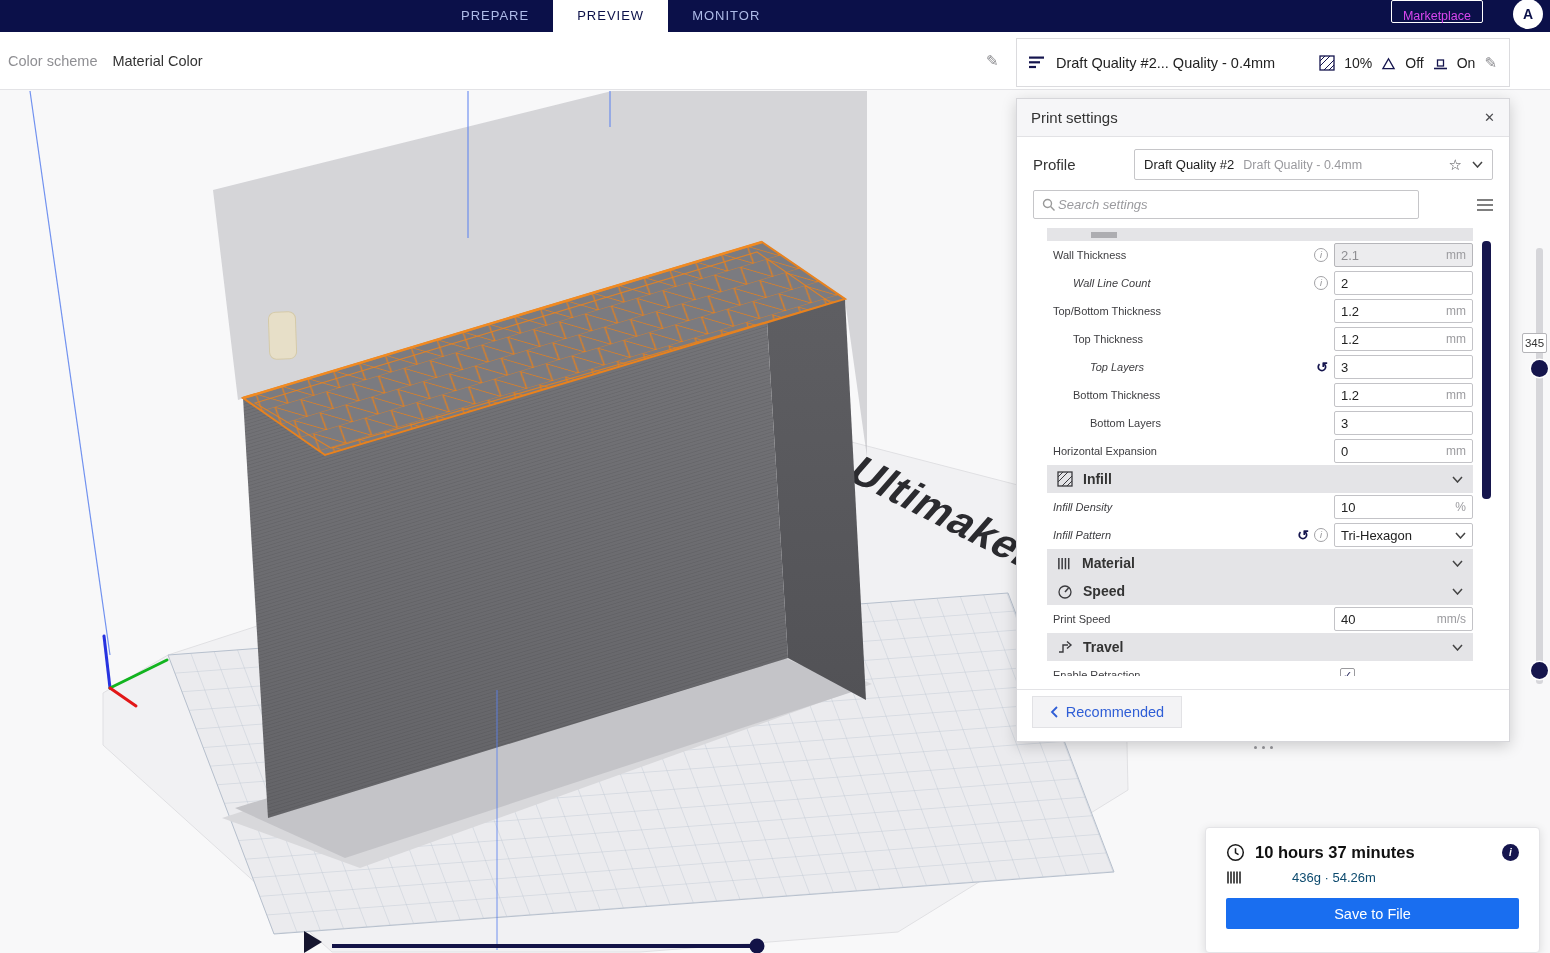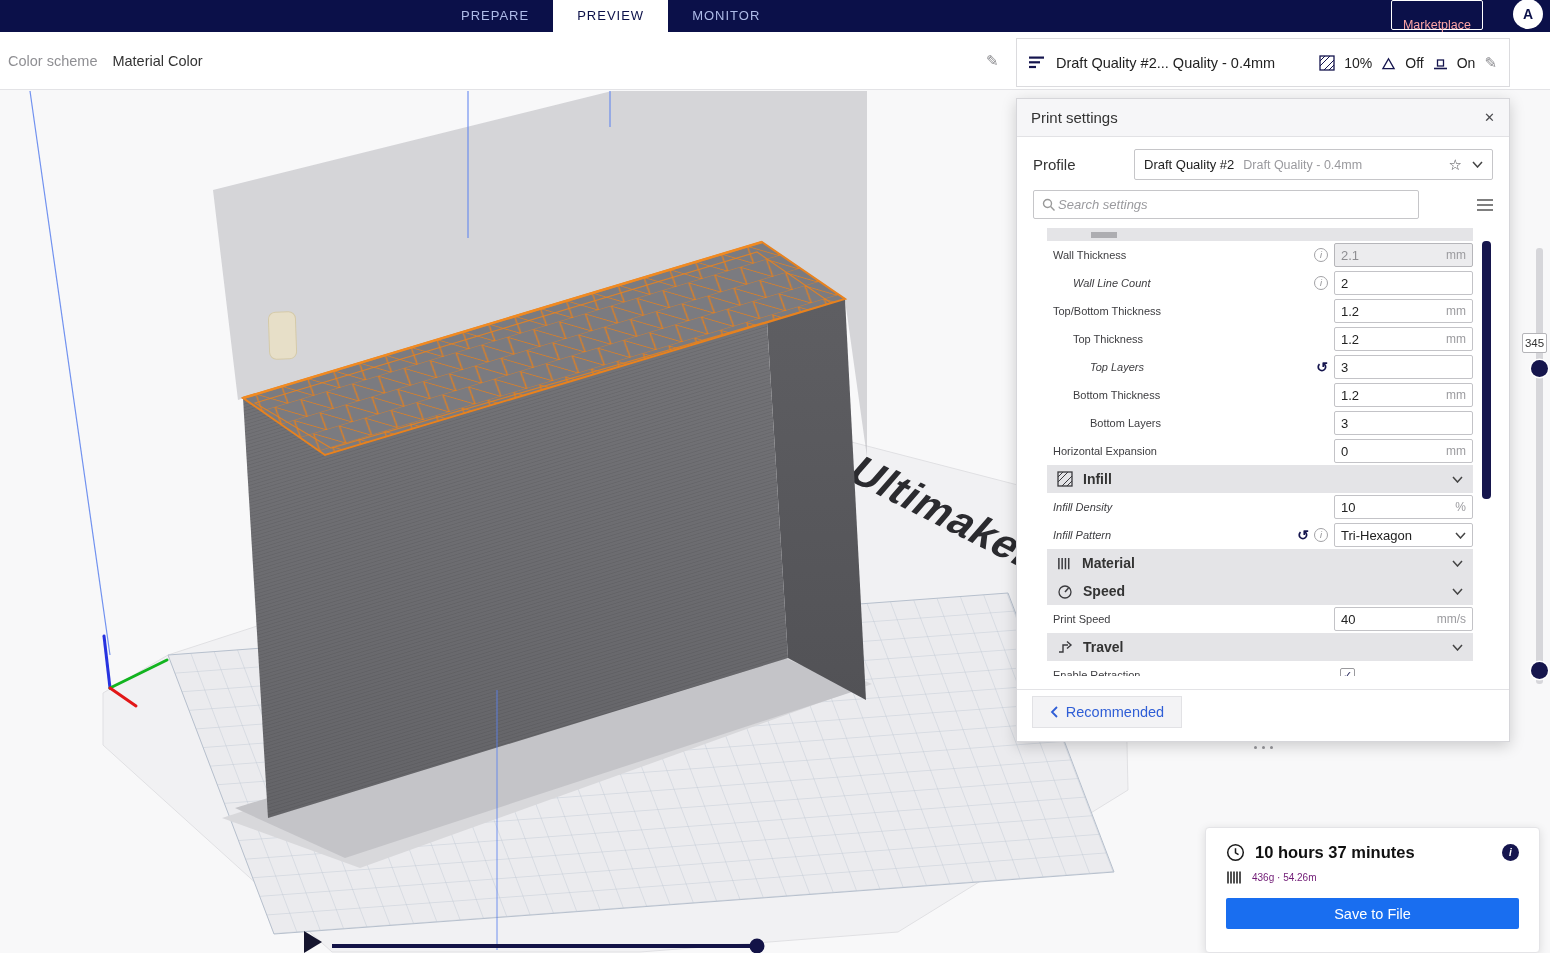--- a/index.html
+++ b/index.html
@@ -9,22 +9,22 @@
 
   
   .scene{position:absolute;left:0;top:0;width:1550px;height:953px;z-index:0;}
 
   
   .topbar{position:absolute;left:0;top:0;width:1550px;height:32px;background:#0b1049;z-index:10;}
   .tabs{position:absolute;left:437px;top:0;height:32px;display:flex;}
   .tab{height:32px;line-height:32px;padding:0 24px;font-size:13px;letter-spacing:1px;
        color:#aebbe8;cursor:pointer;}
   .tab.active{background:#ffffff;color:#0b1049;}
-  .mk-btn{position:absolute;right:67px;top:0;height:23px;line-height:21px;padding:14px 11px;
-          border:1px solid #ffffff;border-radius:2px;color:#fca5a5;font-size:12.5px;cursor:pointer;}
+  .mk-btn{position:absolute;right:67px;top:0;height:23px;line-height:21px;padding:5px 11px;
+          border:1px solid #ffffff;border-radius:2px;color:#d946ef;font-size:12.5px;cursor:pointer;}
   .avatar{position:absolute;right:7px;top:-1px;width:30px;height:30px;border-radius:50%;
           background:#ffffff;color:#0b1049;font-size:14px;font-weight:bold;
           display:flex;align-items:center;justify-content:center;cursor:pointer;}
 
   
   .toolbar{position:absolute;left:0;top:32px;width:1550px;height:58px;background:#fff;
            border-bottom:1px solid #e3e3e6;z-index:2;display:flex;align-items:center;padding-left:8px;}
   .cs-label{font-size:14.5px;color:#8f8f93;}
   .cs-value{font-size:14.5px;color:#333;margin-left:15px;cursor:pointer;}
   .scene-pencil{position:absolute;left:986px;top:0;height:58px;display:flex;align-items:center;
@@ -106,21 +106,21 @@
   
   .job-card{position:absolute;left:1205px;top:827px;width:335px;height:126px;background:#fff;
             border:1px solid #e4e4e7;border-radius:4px;box-shadow:0 2px 10px rgba(0,0,0,.12);
             z-index:8;padding:15px 20px;}
   .job-r1{display:flex;align-items:center;gap:10px;}
   .job-time{font-size:16.5px;font-weight:bold;color:#111;}
   .info-circle{margin-left:auto;width:17px;height:17px;border-radius:50%;background:#15154e;color:#fff;
                font-size:10px;font-weight:bold;font-style:italic;display:flex;align-items:center;
                justify-content:center;cursor:pointer;}
   .job-r2{display:flex;align-items:center;gap:10px;margin-top:8px;}
-  .job-usage{font-size:10px;color:#701a75;}
+  .job-usage{font-size:13px;color:#0c4a6e;margin-left:40px;}
   .save-btn{margin-top:13px;width:100%;height:31px;background:#196ef0;border:0;border-radius:2px;
             color:#fff;font-size:14.5px;font-family:"Liberation Sans",sans-serif;cursor:pointer;}
   .chev{display:flex;}
 </style>
 </head>
 <body>
 
 <div class="stage">
 
   <svg class="scene" viewBox="0 0 1550 953">

